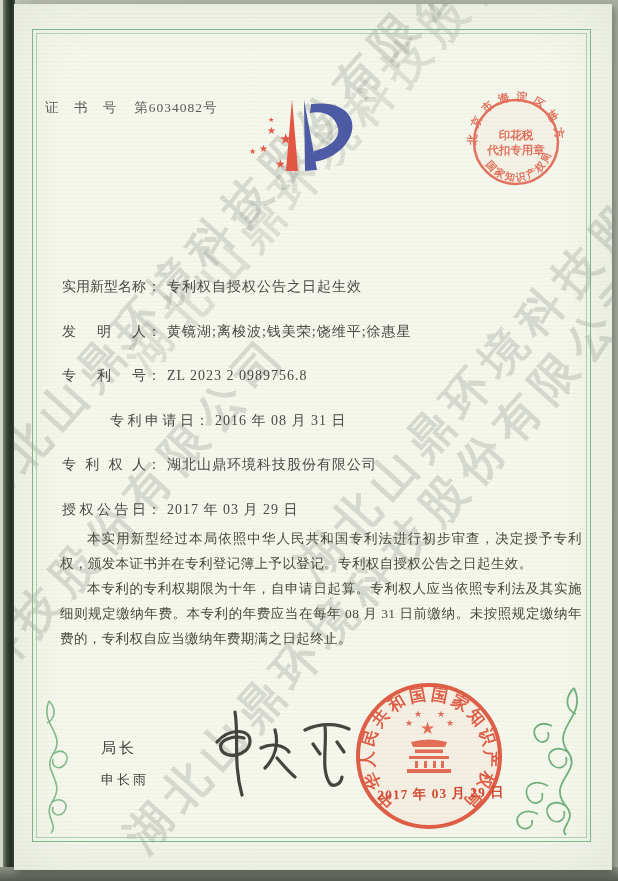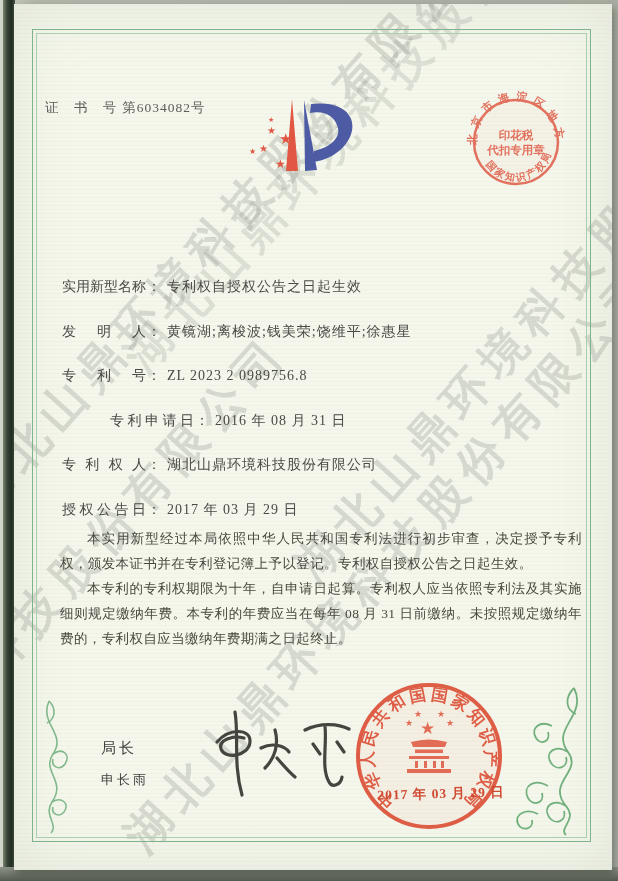--- a/index.html
+++ b/index.html
@@ -22,21 +22,21 @@
   .frame{position:absolute;left:18px;top:25px;right:21px;bottom:28px;
     border:1.5px solid #7fb389;}
   .frame::after{content:"";position:absolute;inset:3px;border:1px solid #abcfae;}
   .wm{position:absolute;white-space:nowrap;font-weight:700;
     font-size:46px;letter-spacing:9px;color:rgba(128,132,124,0.26);
     transform:rotate(-48deg);transform-origin:0 50%;pointer-events:none;}
   .wm1{left:-40px;top:470px;} .wm2{left:120px;top:810px;}
   .wm3{left:290px;top:540px;} .wm4{left:-250px;top:880px;}
   .wm5{left:120px;top:330px;opacity:.8;}
   .cert-no{position:absolute;left:31px;top:95px;font-size:13.5px;color:#5c5c58;letter-spacing:1px;}
-  .cert-no .lbl{letter-spacing:6px;margin-right:0;}
+  .cert-no .lbl{letter-spacing:6px;margin-right:12px;}
   .logo{position:absolute;left:227px;top:88px;}
   .seal-top{position:absolute;left:447px;top:83px;opacity:.88;}
   .title{position:absolute;left:0;top:188px;width:100%;text-align:center;
     font-size:33px;font-weight:600;color:#3c3c3a;letter-spacing:11px;}
   .fields{position:absolute;left:0;top:0;width:100%;}
   .field-row{position:absolute;left:48px;font-size:14px;color:#4a4a46;white-space:nowrap;}
   .field-row .flabel{display:inline-block;width:84px;text-align:justify;text-align-last:justify;}
   .field-row .colon{margin:0 6px 0 1px;}
   .field-row .fvalue{letter-spacing:1px;}
   .fr0{top:274px;} .fr1{top:319px;} .fr2{top:363px;} .fr3{top:408px;margin-left:48px;} .fr4{top:452px;} .fr5{top:497px;}

